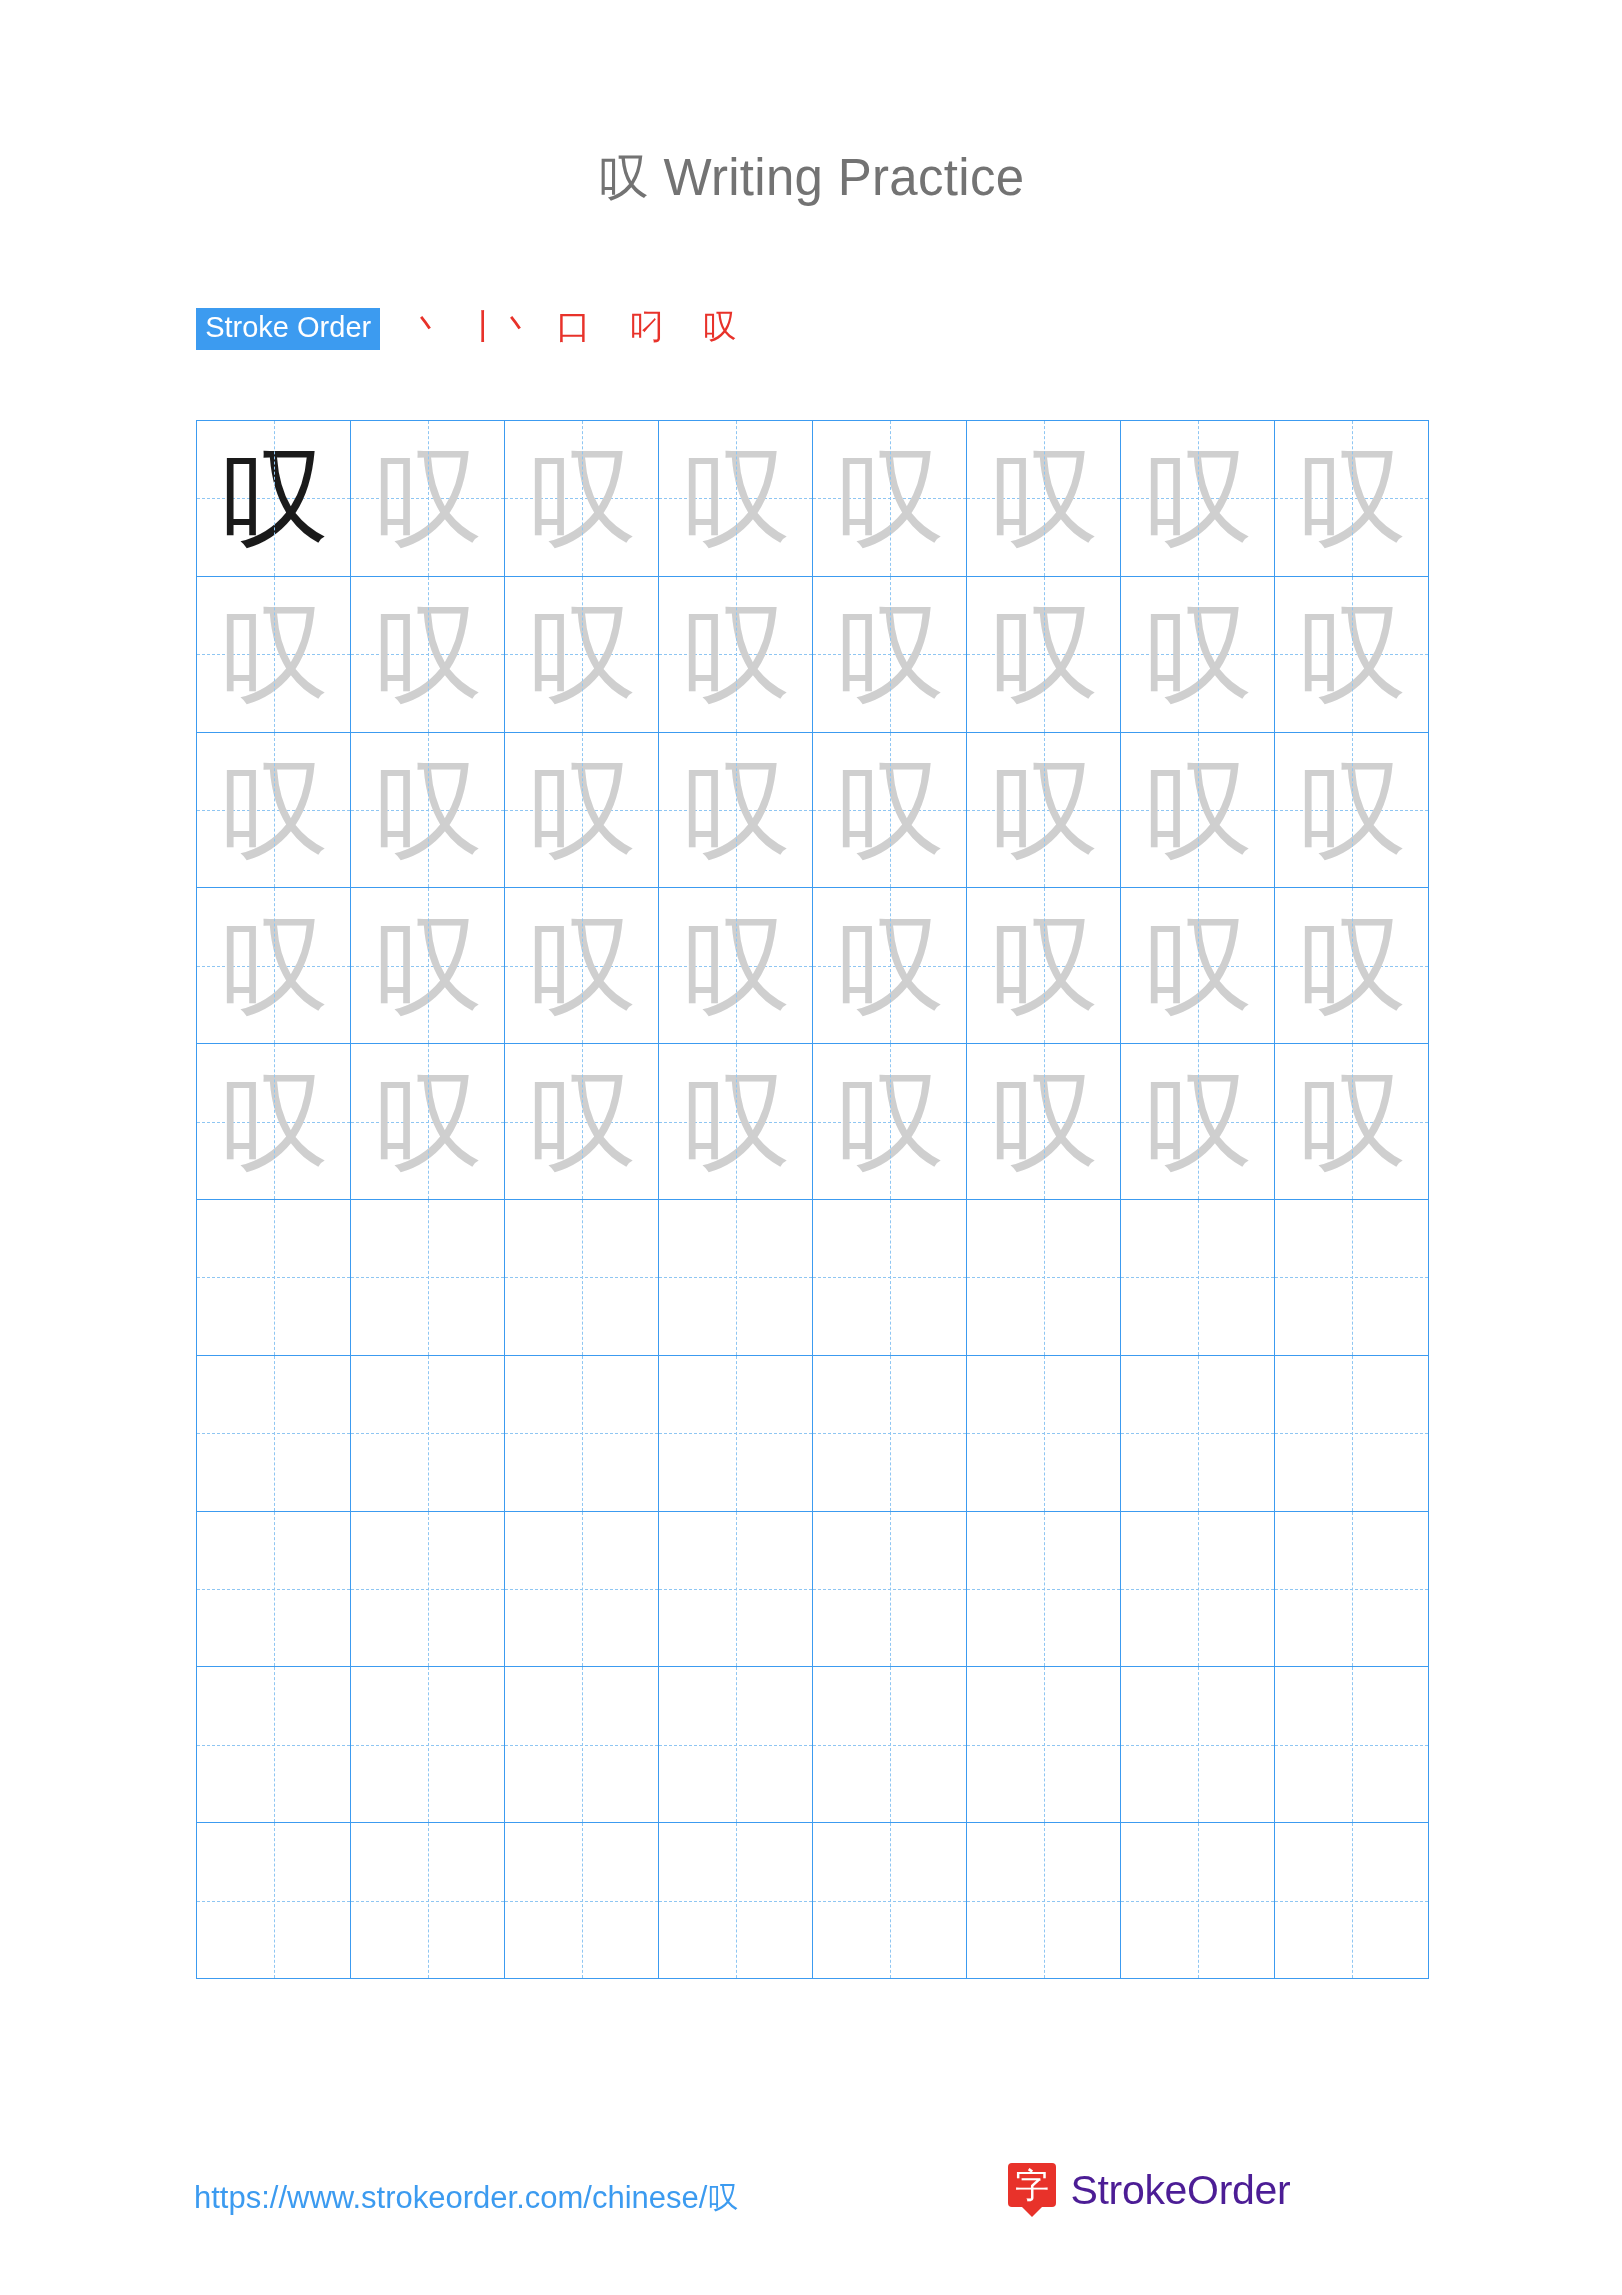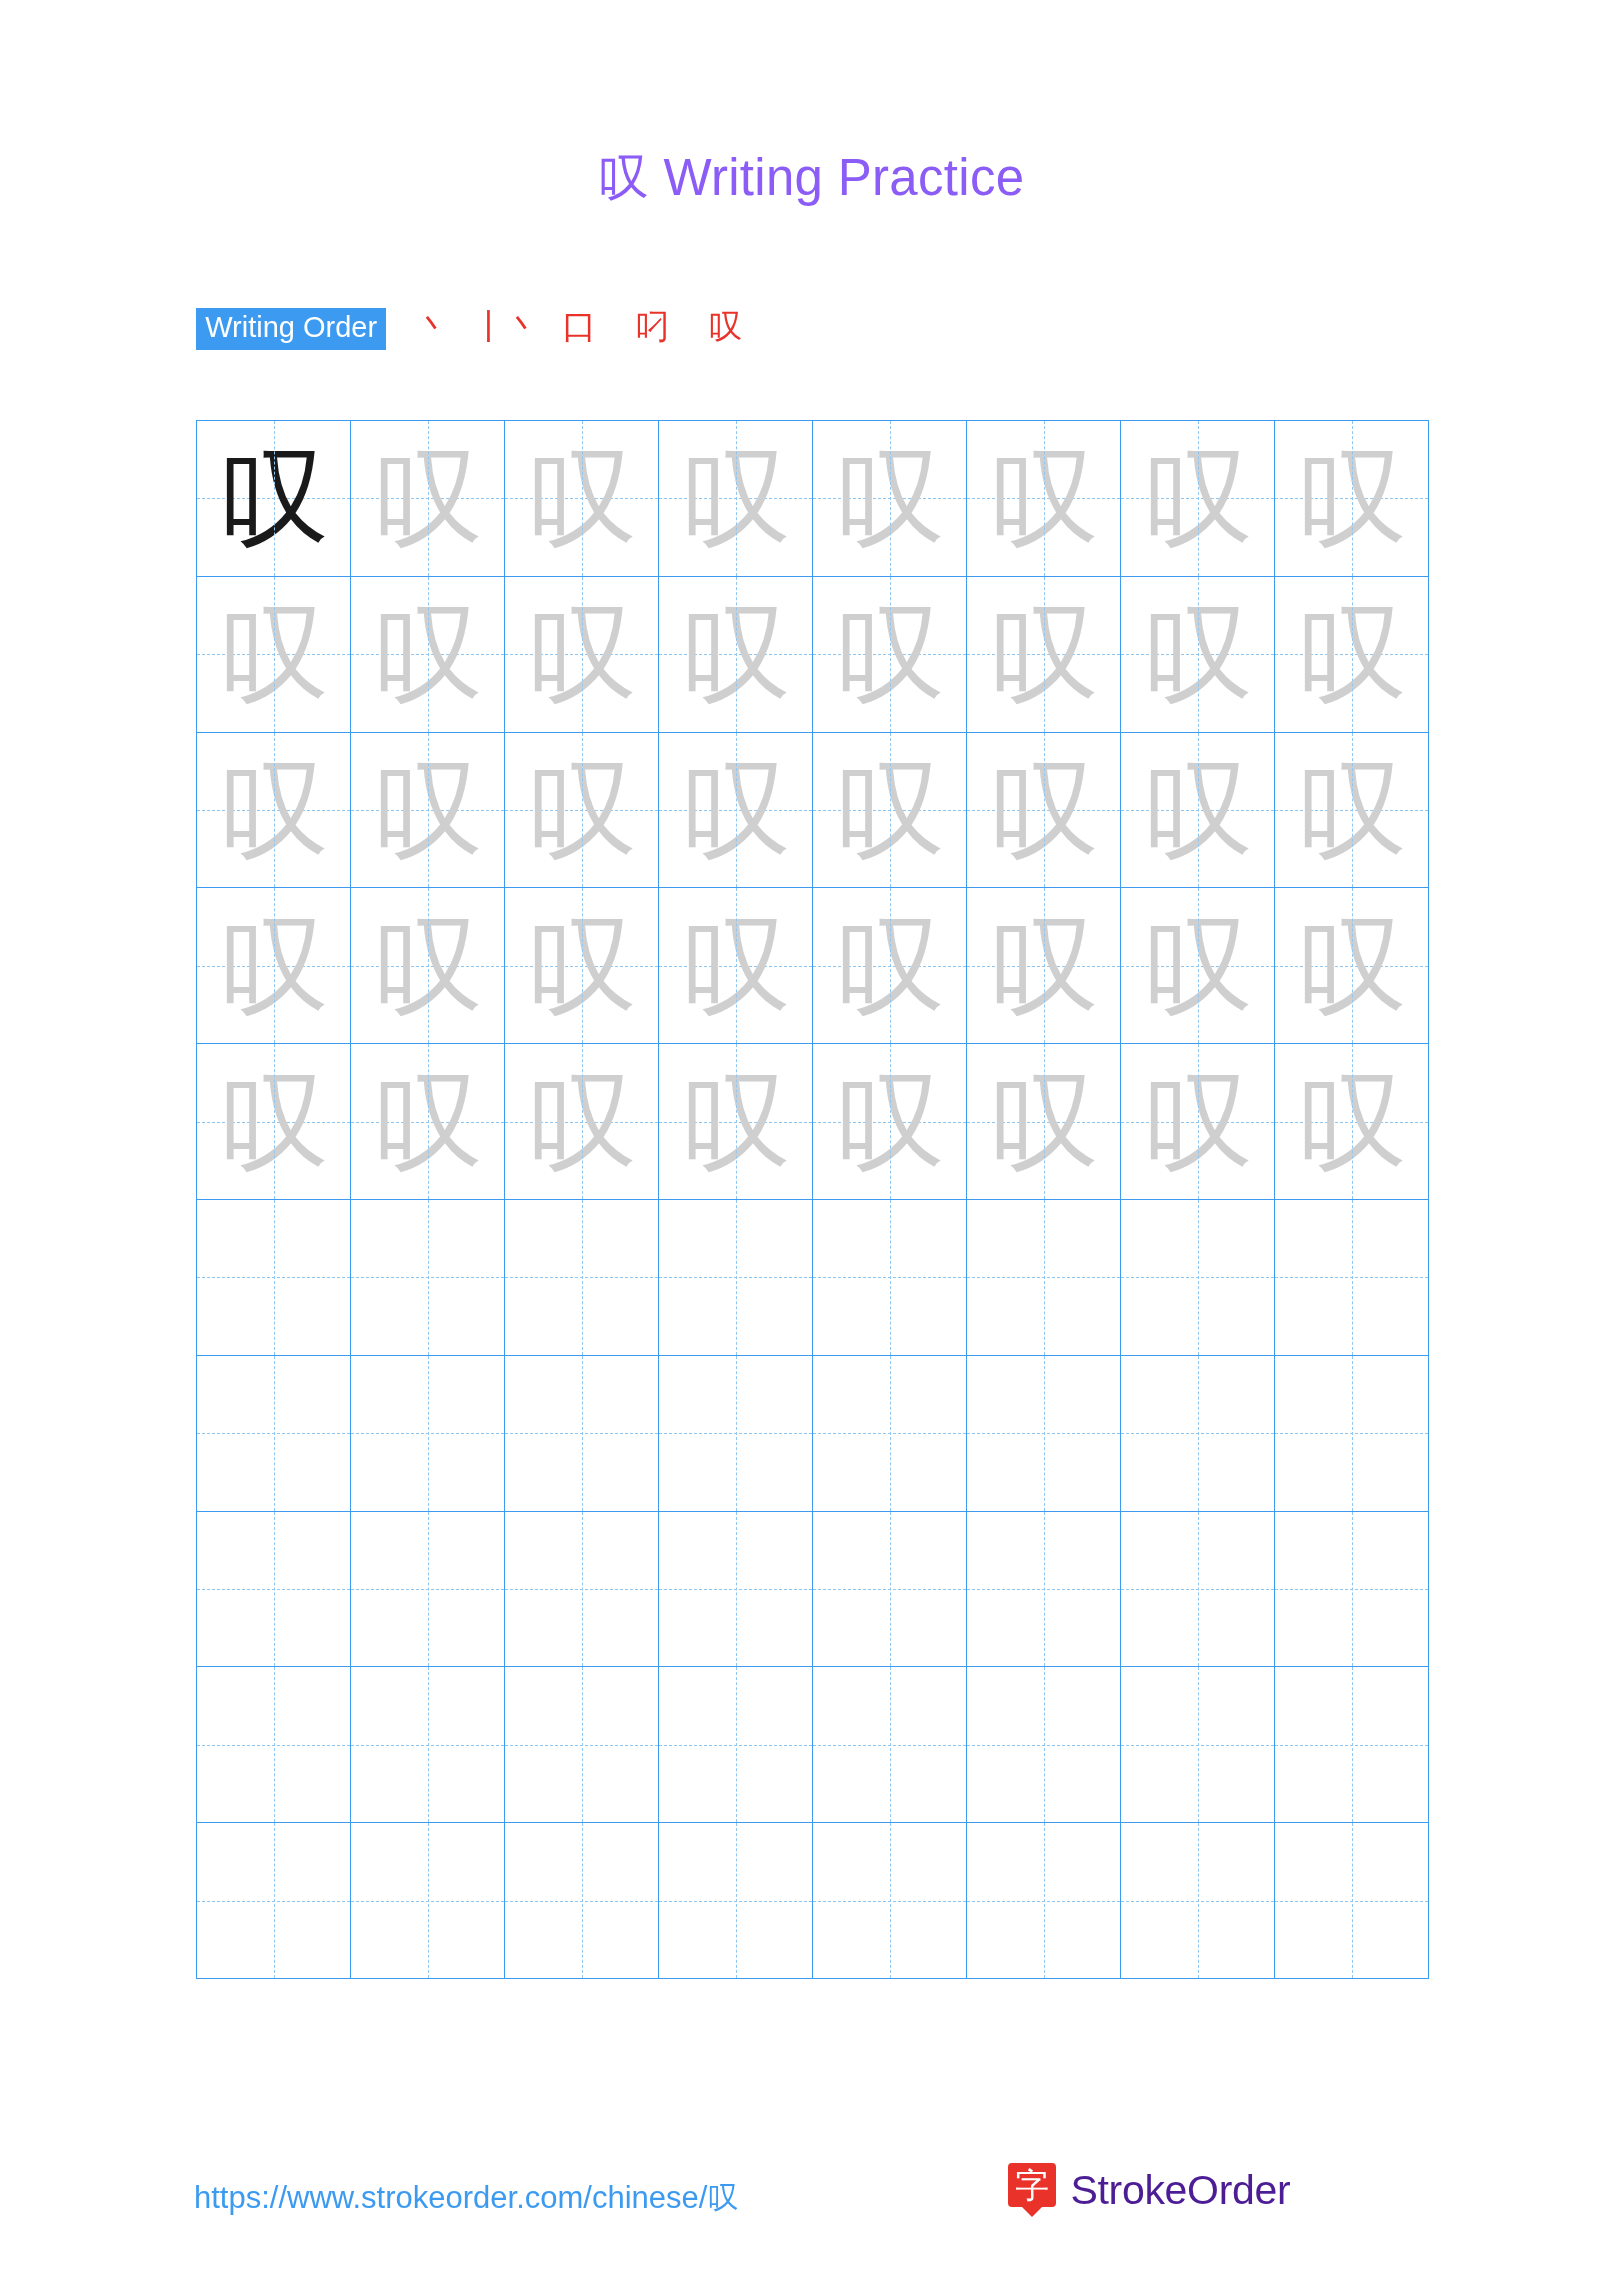--- a/index.html
+++ b/index.html
@@ -16,21 +16,21 @@
   }
 
   
   .page-title {
     position: absolute;
     top: 110px;
     left: 0;
     width: 100%;
     text-align: center;
     font-size: 51px;
-    color: #8b5cf6;
+    color: #737373;
     font-weight: 400;
     letter-spacing: 0.3px;
   }
 
   
   .stroke-order-row {
     position: absolute;
     top: 308px;
     left: 196px;
     display: flex;
@@ -180,21 +180,21 @@
     color: #4c1d95;
     letter-spacing: -0.3px;
   }
 </style>
 </head>
 <body>
 
 <h1 class="page-title">叹 Writing Practice</h1>
 
 <div class="stroke-order-row">
-  <div class="stroke-order-label">Writing Order</div>
+  <div class="stroke-order-label">Stroke Order</div>
   <div class="stroke-steps">
     <div class="stroke-step">丶</div>
     <div class="stroke-step">丨丶</div>
     <div class="stroke-step">口</div>
     <div class="stroke-step">叼</div>
     <div class="stroke-step">叹</div>
   </div>
 </div>
 
 <div class="grid" id="practice-grid">

